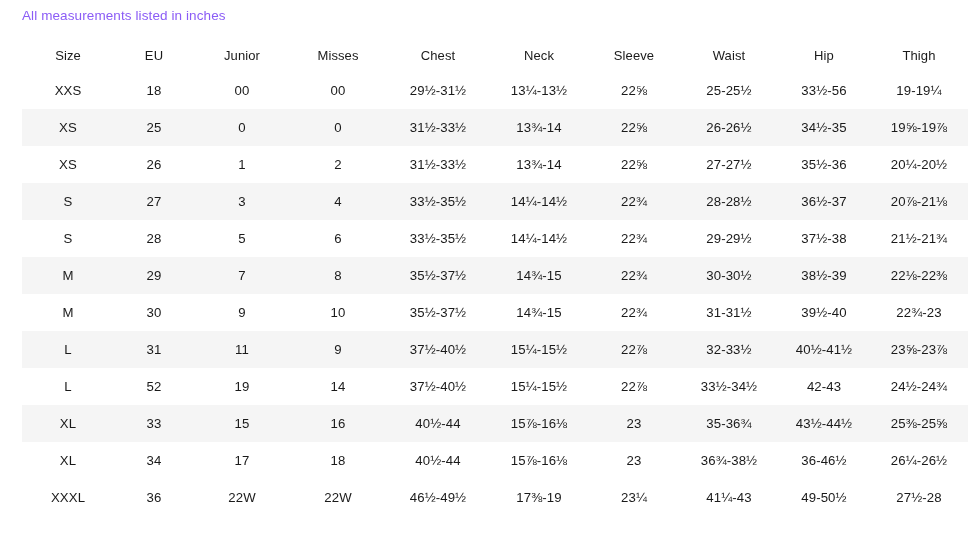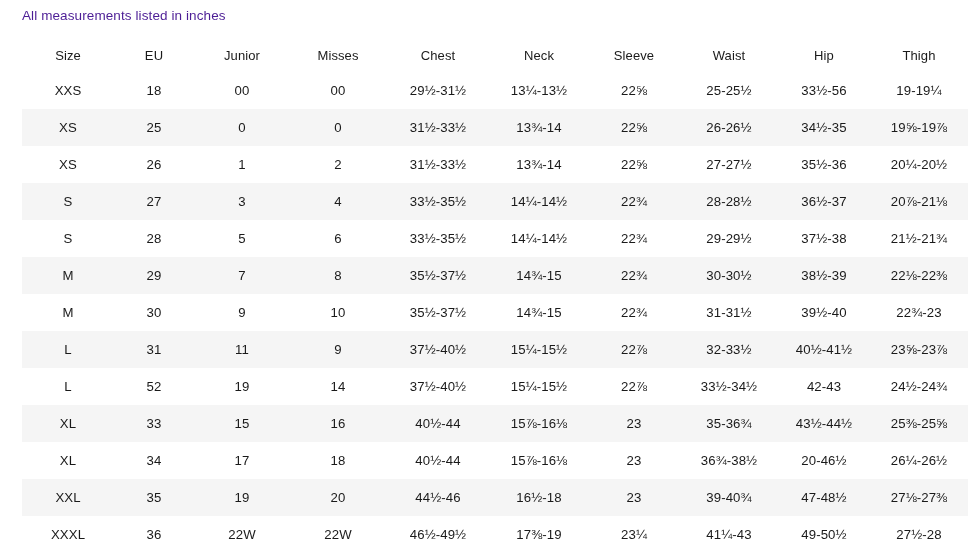--- a/index.html
+++ b/index.html
@@ -18,21 +18,21 @@
     position: relative;
     width: 976px;
     height: 541px;
     box-sizing: border-box;
   }
   .caption {
     position: absolute;
     left: 22px;
     top: 8px;
     font-size: 13.5px;
-    color: #4c1d95;
+    color: #8b5cf6;
     letter-spacing: 0.1px;
   }
   table.size-chart {
     position: absolute;
     left: 22px;
     top: 38px;
     width: 932px;
     border-collapse: collapse;
     table-layout: fixed;
   }
@@ -224,34 +224,22 @@
       </tr>
       <tr>
         <td>XL</td>
         <td>34</td>
         <td>17</td>
         <td>18</td>
         <td>40½-44</td>
         <td>15⅞-16⅛</td>
         <td>23</td>
         <td>36¾-38½</td>
-        <td>20-46½</td>
+        <td>36-46½</td>
         <td>26¼-26½</td>
-      </tr>
-      <tr class="alt">
-        <td>XXL</td>
-        <td>35</td>
-        <td>19</td>
-        <td>20</td>
-        <td>44½-46</td>
-        <td>16½-18</td>
-        <td>23</td>
-        <td>39-40¾</td>
-        <td>47-48½</td>
-        <td>27⅛-27⅜</td>
       </tr>
       <tr>
         <td>XXXL</td>
         <td>36</td>
         <td>22W</td>
         <td>22W</td>
         <td>46½-49½</td>
         <td>17⅜-19</td>
         <td>23¼</td>
         <td>41¼-43</td>

